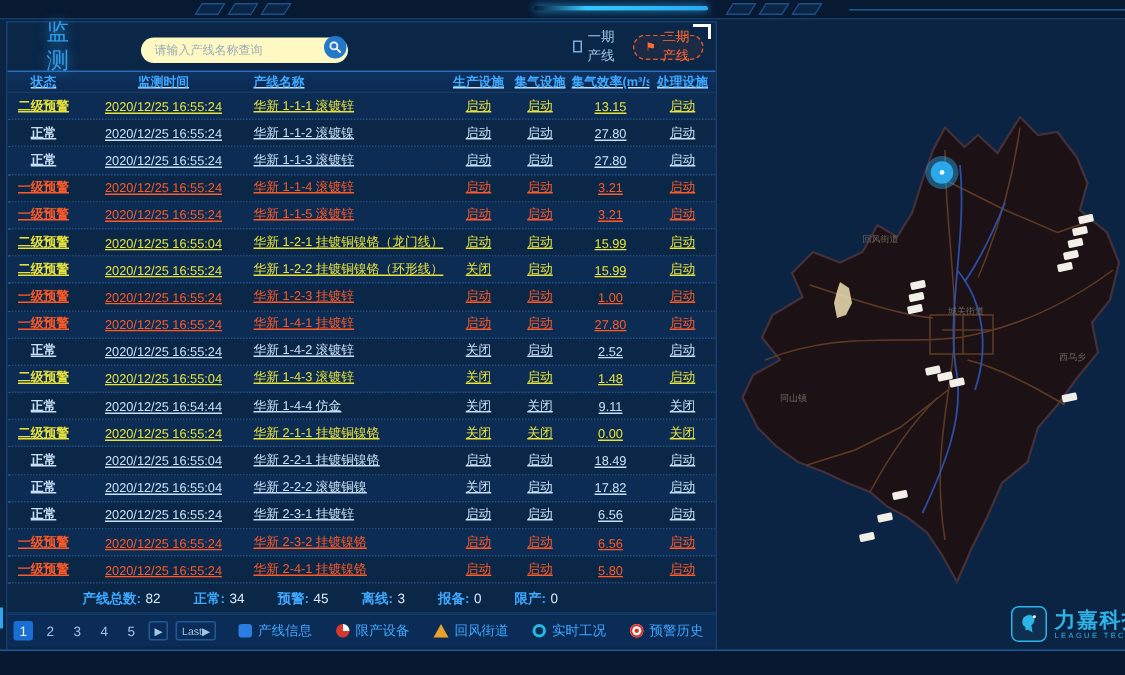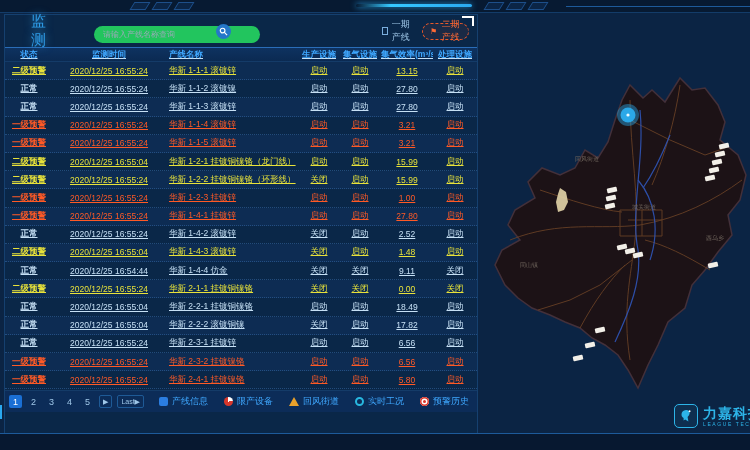--- a/index.html
+++ b/index.html
@@ -16,21 +16,21 @@
   .deco-slants span { display:block; width:16px; height:8px; border:1px solid #1d4f8a; transform:skewX(-32deg); background:rgba(20,60,110,.35); }
   .deco-line-bright { position:absolute; left:356px; top:4px; width:116px; height:3px; border-radius:2px;
     background:linear-gradient(90deg, rgba(53,200,255,0), #35c8ff 30%, #2aa8ef); box-shadow:0 0 6px #2aa8ef; }
   .deco-line-right { position:absolute; left:566px; top:6px; width:184px; height:1px; background:#1d5a9a; }
   
   .panel { position:absolute; left:4px; top:14px; width:474px; height:422px;
     background:#0a2748; border:1px solid #15406f; display:flex; flex-direction:column; }
   .panel-header { position:relative; height:32px; display:flex; align-items:center; padding:0 8px; }
   .title { font-size:15px; font-weight:normal; letter-spacing:9px; color:#2f9de8; text-shadow:0 0 8px rgba(47,157,232,.8); margin-left:18px; }
   .search { position:relative; margin-left:22px; width:138px; height:17px; }
-  .search input { width:166px; height:17px; border:none; border-radius:9px; background:#22c55e; font-size:8px; padding:0 22px 0 9px; color:#45586b; outline:none; }
+  .search input { width:138px; height:17px; border:none; border-radius:9px; background:#fef9c3; font-size:8px; padding:0 22px 0 9px; color:#45586b; outline:none; }
   .search input::placeholder { color:#9aa9b8; }
   .search-btn { position:absolute; right:1px; top:1px; width:15px; height:15px; border-radius:50%; background:#2577c8; display:flex; align-items:center; justify-content:center; cursor:pointer; }
   .phase1 { display:flex; align-items:center; gap:4px; margin-left:150px; font-size:9px; color:#9fc7e8; cursor:pointer; }
   .cb { width:8px; height:8px; border:1px solid #7aaede; background:transparent; display:inline-block; }
   .phase2 { margin-left:8px; display:flex; align-items:center; gap:3px; height:17px; padding:0 7px;
     background:rgba(232,88,42,.08); border:1px dashed #e8582a; border-radius:9px; color:#ff6a35; font-size:9px; cursor:pointer; }
   .flag { color:#ff6a35; font-size:8px; }
   .corner-bracket { position:absolute; right:3px; top:1px; width:12px; height:10px; border-top:2px solid #fff; border-right:2px solid #fff; }
   
   .thead, .tr { display:grid; grid-template-columns:48px 112px 1fr 40px 42px 52px 44px; align-items:center;text-decoration:underline; }
@@ -283,20 +283,28 @@
         </div>
         <div class="tr warn1">
           <div class="td c0">一级预警</div>
           <div class="td c1">2020/12/25 16:55:24</div>
           <div class="td c2">华新 2-4-1 挂镀镍铬</div>
           <div class="td c3">启动</div>
           <div class="td c4">启动</div>
           <div class="td c5">5.80</div>
           <div class="td c6">启动</div>
         </div>
+      </div>
+    <div class="summary" id="summary">
+        <span><b>产线总数:</b><i>82</i></span>
+        <span><b>正常:</b><i>34</i></span>
+        <span><b>预警:</b><i>45</i></span>
+        <span><b>离线:</b><i>3</i></span>
+        <span><b>报备:</b><i>0</i></span>
+        <span><b>限产:</b><i>0</i></span>
       </div>
 
     <div class="bottombar">
       <div class="pagination" id="pagination">
           <span class="pg active">1</span>
           <span class="pg">2</span>
           <span class="pg">3</span>
           <span class="pg">4</span>
           <span class="pg">5</span>
           <span class="pg boxed">▶</span>

